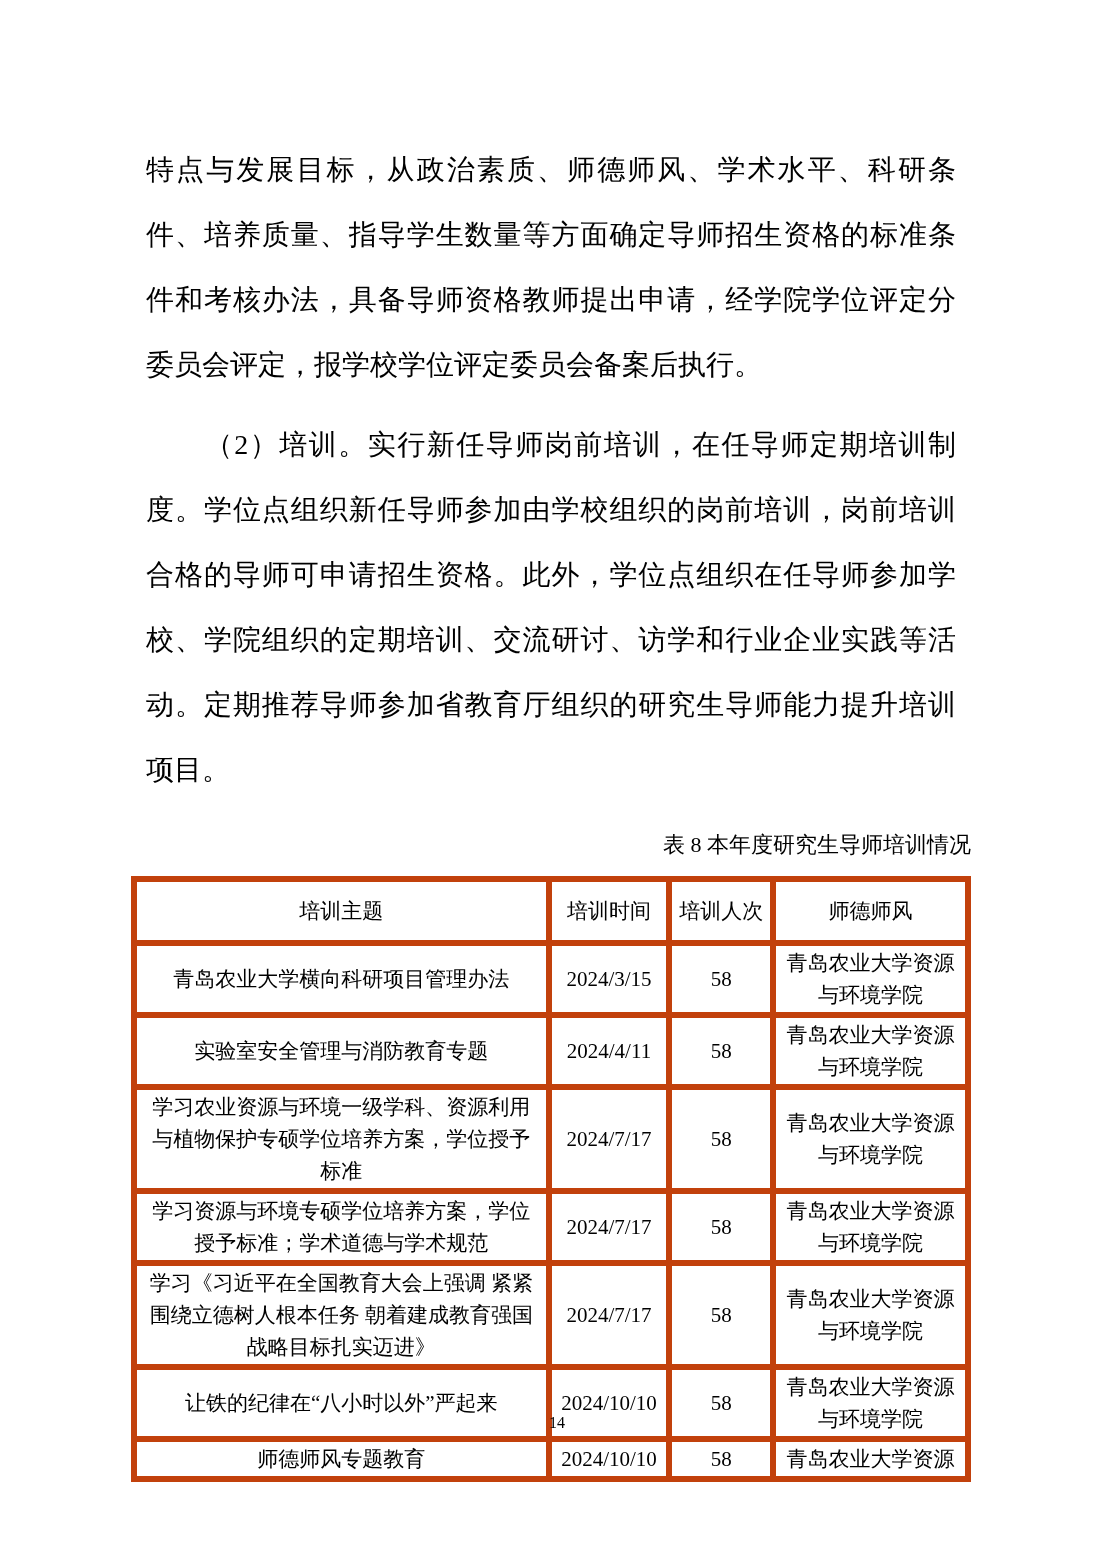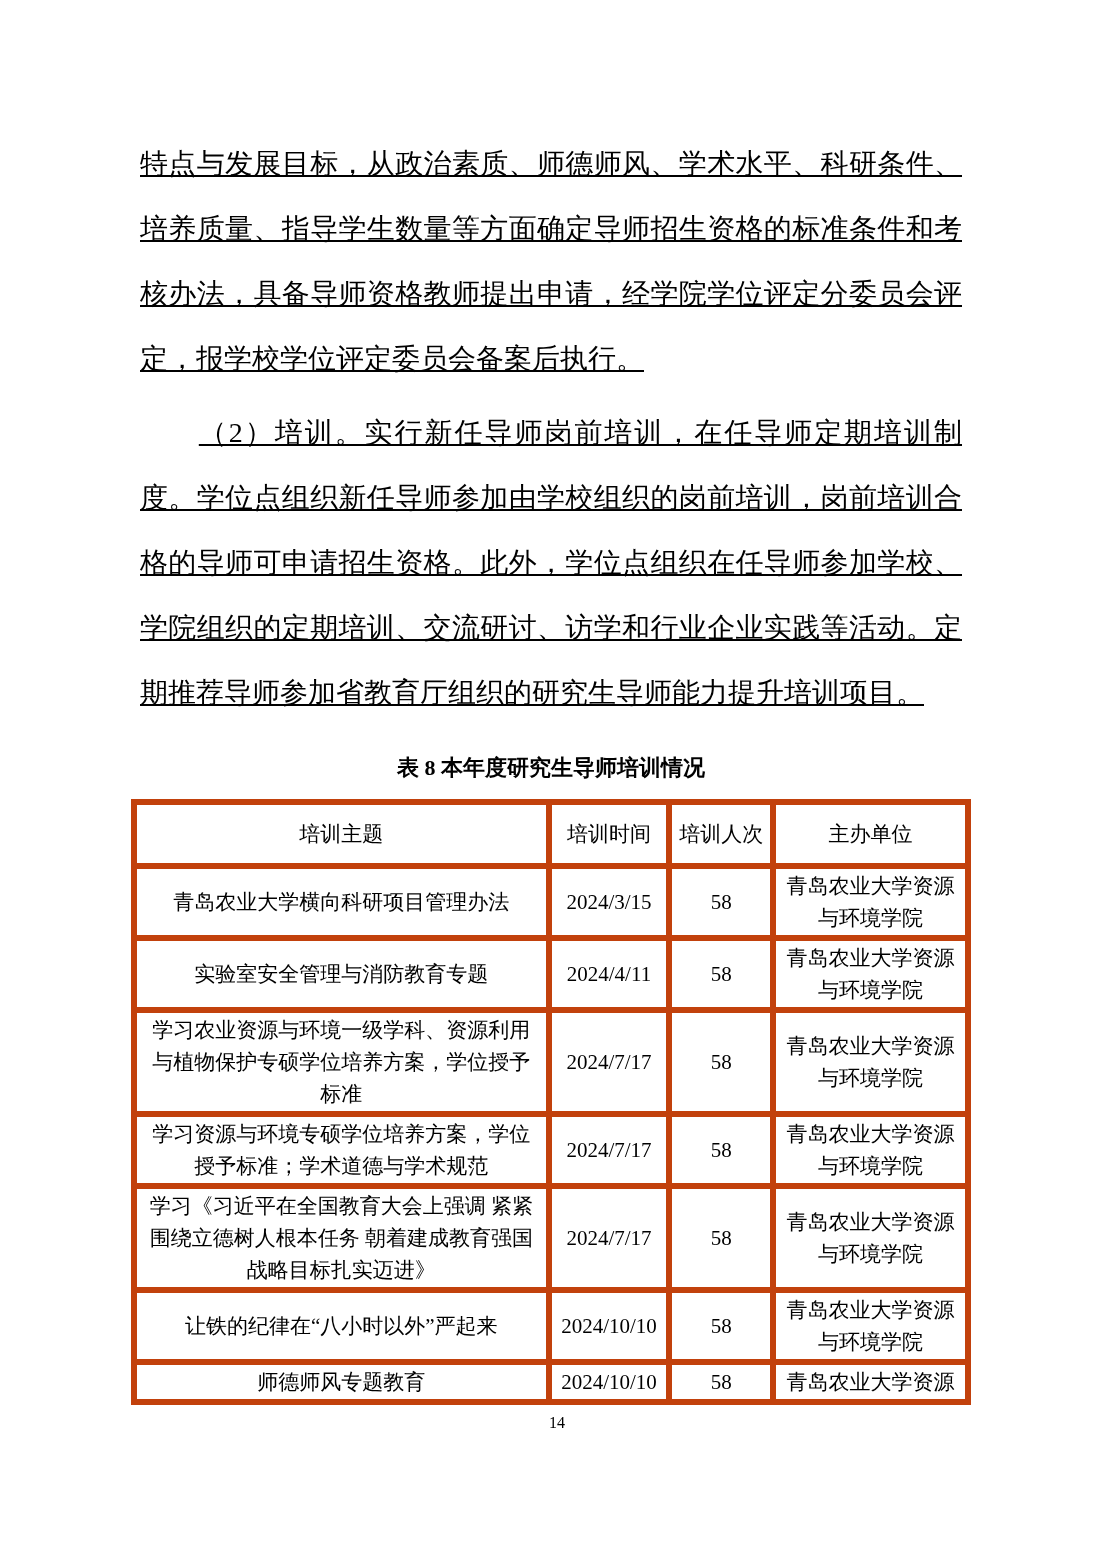--- a/index.html
+++ b/index.html
@@ -13,36 +13,35 @@
     height: 1559px;
     margin: 0 auto;
     background: #ffffff;
     color: #000000;
     font-family: "Liberation Serif", "DejaVu Serif", serif;
     box-sizing: border-box;
     padding: 122px 131px 0 131px;
     overflow: hidden;
   }
   .body-paragraph {
-    margin: 9px;
+    margin: 15px;
     font-size: 28px;
     line-height: 65px;
     text-align: justify;
     text-justify: inter-character;
     letter-spacing: 0;
-    text-decoration: underline;
   }
   .body-paragraph.indent {
     text-indent: 2.1em;
   }
   .table-title {
     margin: 28px 0 16px 0;
     font-size: 22px;
-    text-align: center;
-    font-weight: bold;
+    text-align: right;
+    font-weight: normal;
   }
   table.training-table {
     width: 840px;
     border-collapse: collapse;
     table-layout: fixed;
     border: 2px solid #000000;
     font-size: 21px;
   }
   table.training-table th,
   table.training-table td {
@@ -87,21 +86,21 @@
       <col class="col-topic">
       <col class="col-date">
       <col class="col-count">
       <col class="col-org">
     </colgroup>
     <thead>
       <tr>
         <th>培训主题</th>
         <th>培训时间</th>
         <th>培训人次</th>
-        <th>主办单位</th>
+        <th>师德师风</th>
       </tr>
     </thead>
     <tbody>
       <tr>
         <td>青岛农业大学横向科研项目管理办法</td>
         <td>2024/3/15</td>
         <td>58</td>
         <td>青岛农业大学资源与环境学院</td>
       </tr>
       <tr>

